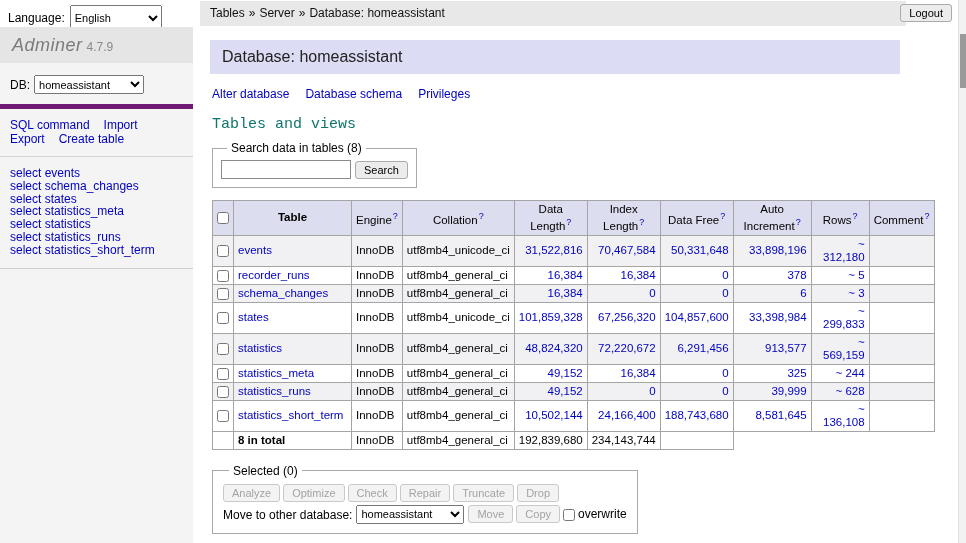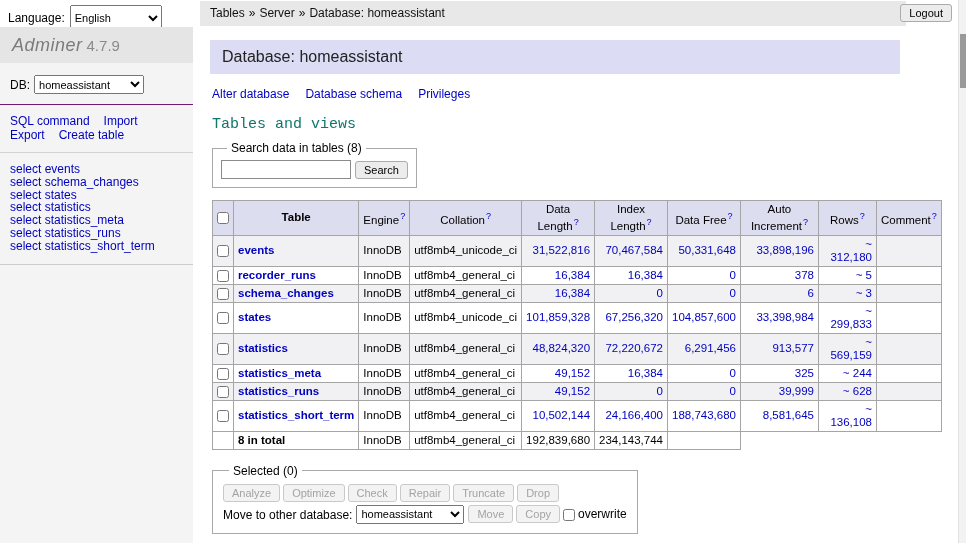--- a/index.html
+++ b/index.html
@@ -5,21 +5,21 @@
   * { box-sizing: border-box; margin: 0; padding: 0; }
   html, body { width: 966px; height: 543px; overflow: hidden; }
   body {
     position: relative;
     font-family: "Liberation Sans", "DejaVu Sans", sans-serif;
     font-size: 12px;
     background: #ffffff;
     color: #000;
   }
   a { color: #0000c0; text-decoration: none; cursor: pointer; }
-  a.b { font-weight: bold; }
+  a.b { font-weight: normal; }
 
   
   .topbar { position: absolute; top: 0; left: 0; right: 0; height: 27px; background: #fff; }
   .lang { position: absolute; left: 8px; top: 5px; }
   .lang-label { margin-right: 5px; }
   .lang select { font-size: 11px; width: 92px; height: 26px; }
   .breadcrumb-strip {
     position: absolute; left: 200px; right: 60px; top: 1px; height: 25px;
     background: #e8e8e8; line-height: 25px; padding-left: 10px;
     white-space: nowrap; overflow: hidden;
@@ -34,22 +34,22 @@
     background: #ececec; border: 1px solid #ababab; border-radius: 3px; color: #000;
     cursor: pointer;
   }
   button:disabled { color: #a3a3a3; border-color: #c9c9c9; background: #f3f3f3; }
   select { font-family: "Liberation Sans", "DejaVu Sans", sans-serif; }
 
   
   .sidebar { position: absolute; left: 0; top: 27px; width: 193px; height: 516px; background: #f4f4f4; }
   .logo-strip { background: #e5e5e5; padding: 8px 12px 7px; }
   .logo { font-style: italic; font-size: 18px; color: #7b7b7b; letter-spacing: 0.5px; }
-  .version { font-size: 15px; color: #8a8a8a; margin-left: 4px; }
-  .db-form { padding: 12px 10px 10px; border-bottom: 1px solid #701a75; }
+  .version { font-size: 12px; color: #8a8a8a; margin-left: 4px; }
+  .db-form { padding: 12px 10px 10px; border-bottom: 5px solid #701a75; }
   .db-form select { width: 110px; height: 19px; font-size: 11px; margin-left: 4px; }
   .side-actions { padding: 9px 10px 10px; border-bottom: 1px solid #d2d2d2; line-height: 14px; }
   .side-actions a { margin-right: 14px; }
   .table-links { padding: 10px 10px 11px; border-bottom: 1px solid #cccccc; }
   .side-tlink { display: block; font-size: 12px; line-height: 12.8px; white-space: nowrap; }
 
   
   .main { position: absolute; left: 193px; top: 27px; width: 773px; height: 516px; background: #fff; overflow: hidden; }
   .title-bar {
     margin: 13px 66px 0 17px; height: 34px; line-height: 34px;
@@ -123,22 +123,22 @@
     <span>DB:</span><select><option>homeassistant</option></select>
   </div>
   <div class="side-actions">
     <div><a href="#">SQL command</a><a href="#">Import</a></div>
     <div><a href="#">Export</a><a href="#">Create table</a></div>
   </div>
   <div class="table-links">
       <a href="#" class="side-tlink">select events</a>
       <a href="#" class="side-tlink">select schema_changes</a>
       <a href="#" class="side-tlink">select states</a>
+      <a href="#" class="side-tlink">select statistics_meta</a>
       <a href="#" class="side-tlink">select statistics</a>
-      <a href="#" class="side-tlink">select statistics_meta</a>
       <a href="#" class="side-tlink">select statistics_runs</a>
       <a href="#" class="side-tlink">select statistics_short_term</a>
     </div>
 </div>
 
 <div class="main">
   <h2 class="title-bar">Database: homeassistant</h2>
 
   <p class="nav-links">
     <a href="#">Alter database</a><a href="#">Database schema</a><a href="#">Privileges</a>

